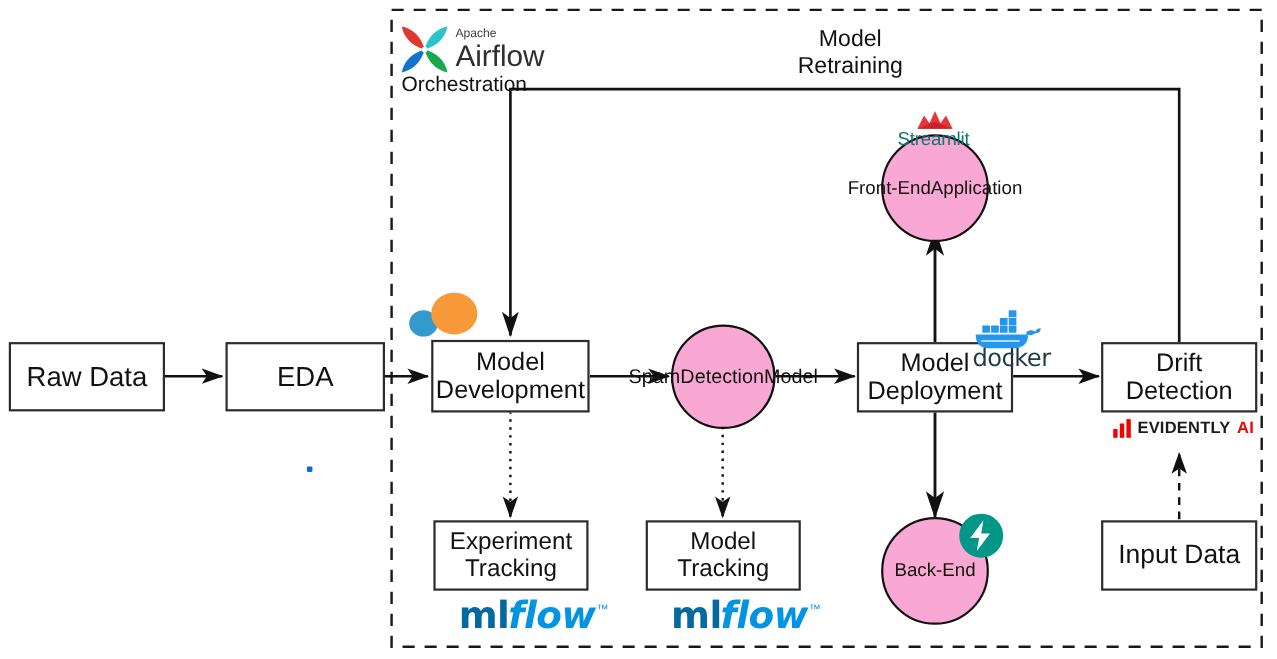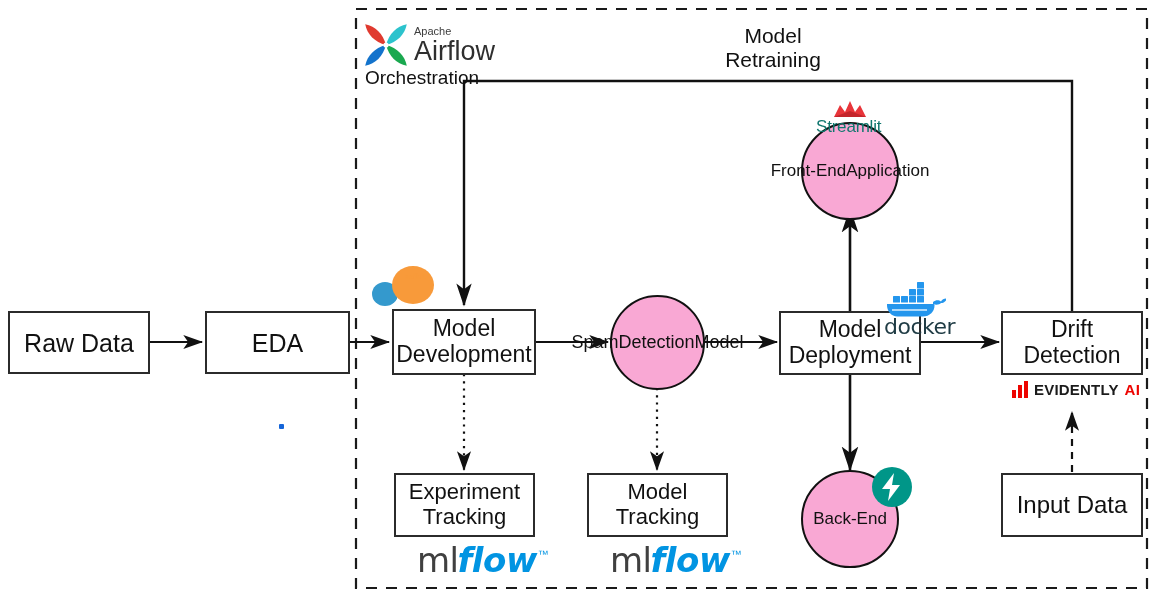--- a/index.html
+++ b/index.html
@@ -62,22 +62,22 @@
 
   
   .mlflow {
     position: absolute;
     display: flex;
     align-items: baseline;
     font-size: 34px;
     letter-spacing: -0.5px;
   }
   .mlflow .ml {
-    font-weight: normal;
-    color: #404040;
+    font-weight: bold;
+    color: #0369a1;
     font-family: "DejaVu Sans", sans-serif;
   }
   .mlflow .flow {
     font-weight: bold;
     font-style: italic;
     color: #0194e2;
     font-family: "DejaVu Sans", sans-serif;
     margin-left: -1px;
   }
   .mlflow .tm {

